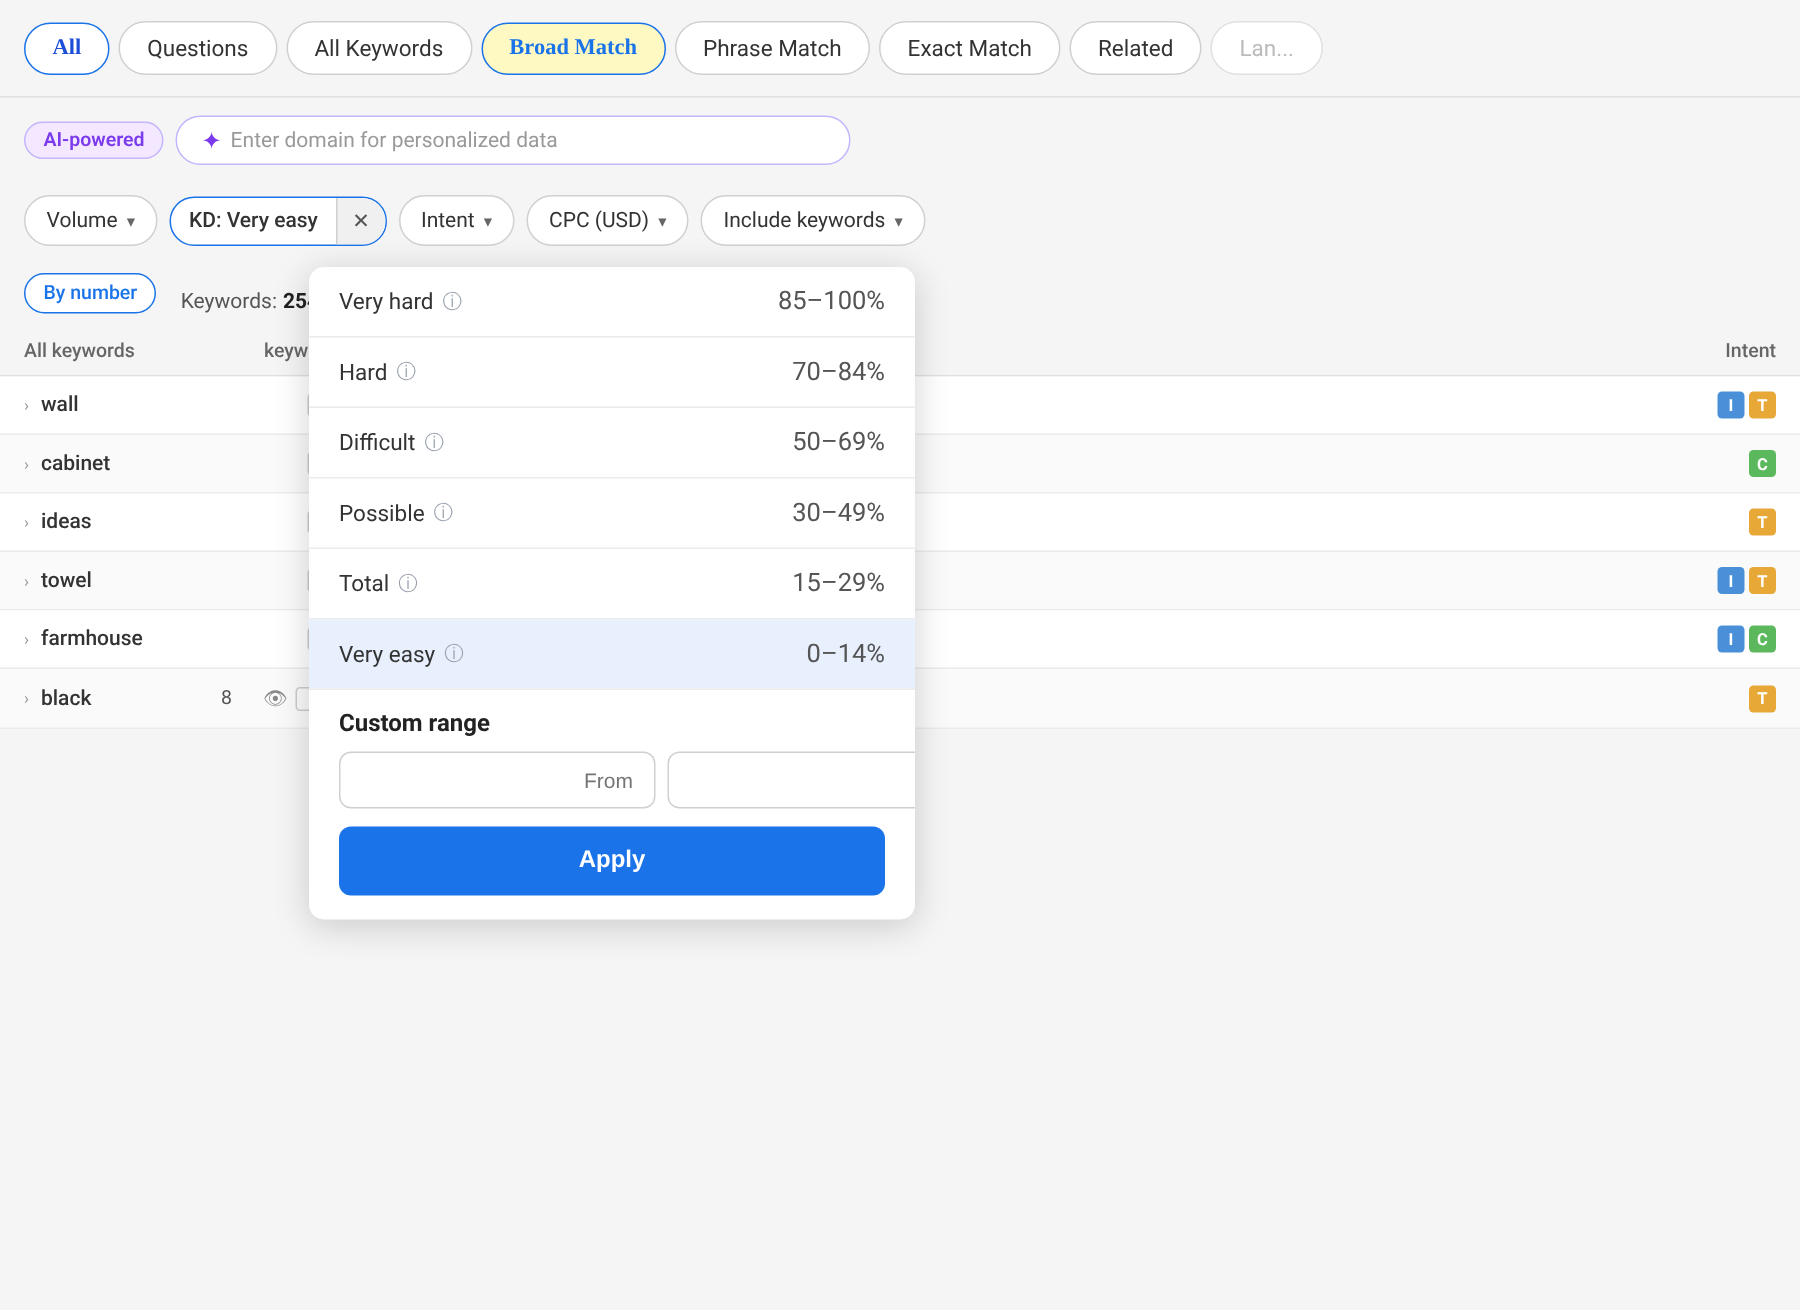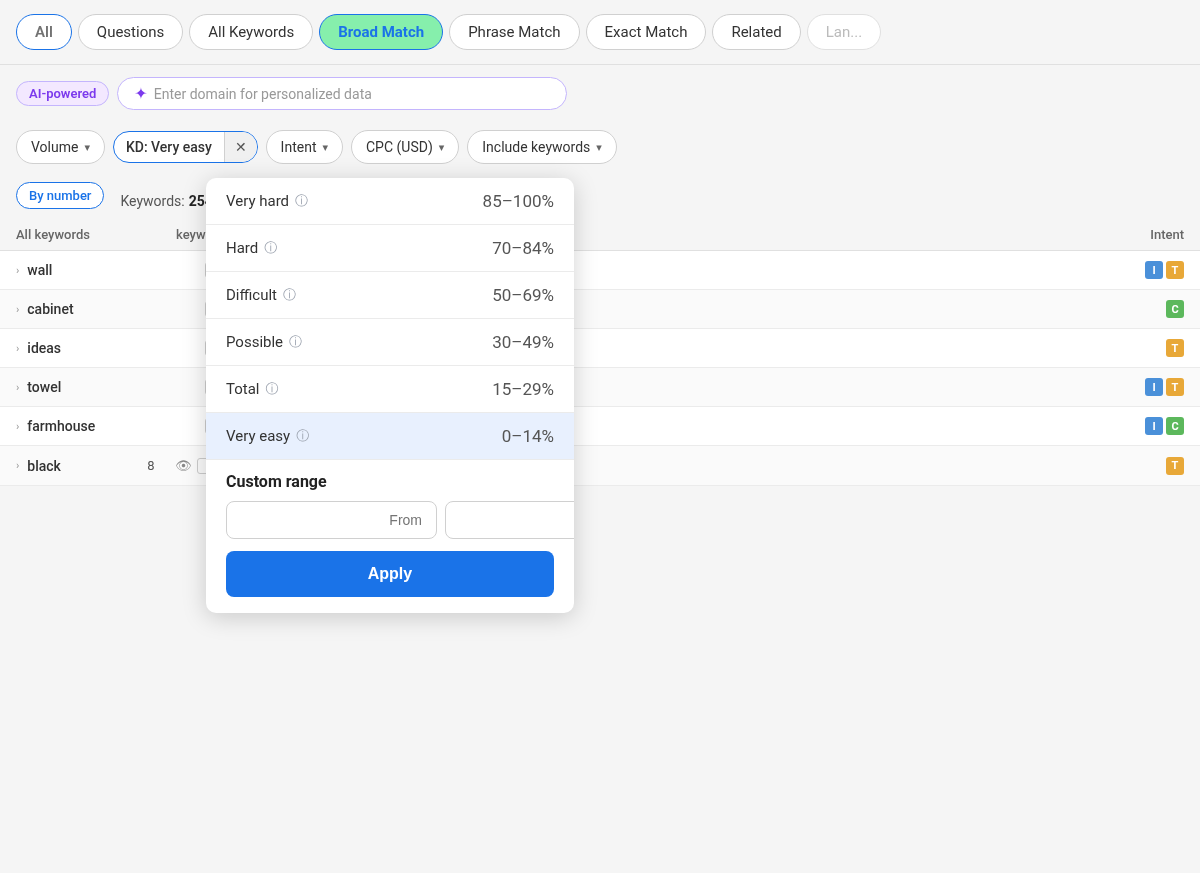--- a/index.html
+++ b/index.html
@@ -36,30 +36,32 @@
       background: #fff;
       font-size: 15px;
       color: #333;
       cursor: pointer;
       white-space: nowrap;
       font-weight: 400;
     }
 
     .tab.active {
       border-color: #1a73e8;
-      color: #737373;
+      color: #1d4ed8;
       font-weight: 600;
       background: #fff;
+      font-family: Liberation Serif, serif;
     }
 
     .tab.selected-bold {
       border-color: #1a73e8;
-      background: #86efac;
+      background: #fef9c3;
       color: #1a73e8;
       font-weight: 700;
+      font-family: Liberation Serif, serif;
     }
 
     .tab.faded {
       color: #bbb;
       border-color: #e0e0e0;
     }
 
     
     .ai-bar-row {
       padding: 12px 16px;
@@ -275,21 +277,21 @@
 
     .badge-i { background: #4a90d9; }
     .badge-t { background: #e8a838; }
     .badge-c { background: #5cb85c; }
 
     
     .dropdown-overlay {
       position: absolute;
       top: 178px;
       left: 206px;
-      width: 368px;
+      width: 404px;
       background: #fff;
       border-radius: 10px;
       box-shadow: 0 4px 24px rgba(0,0,0,0.18);
       z-index: 100;
       overflow: hidden;
     }
 
     .dropdown-item {
       display: flex;
       align-items: center;

